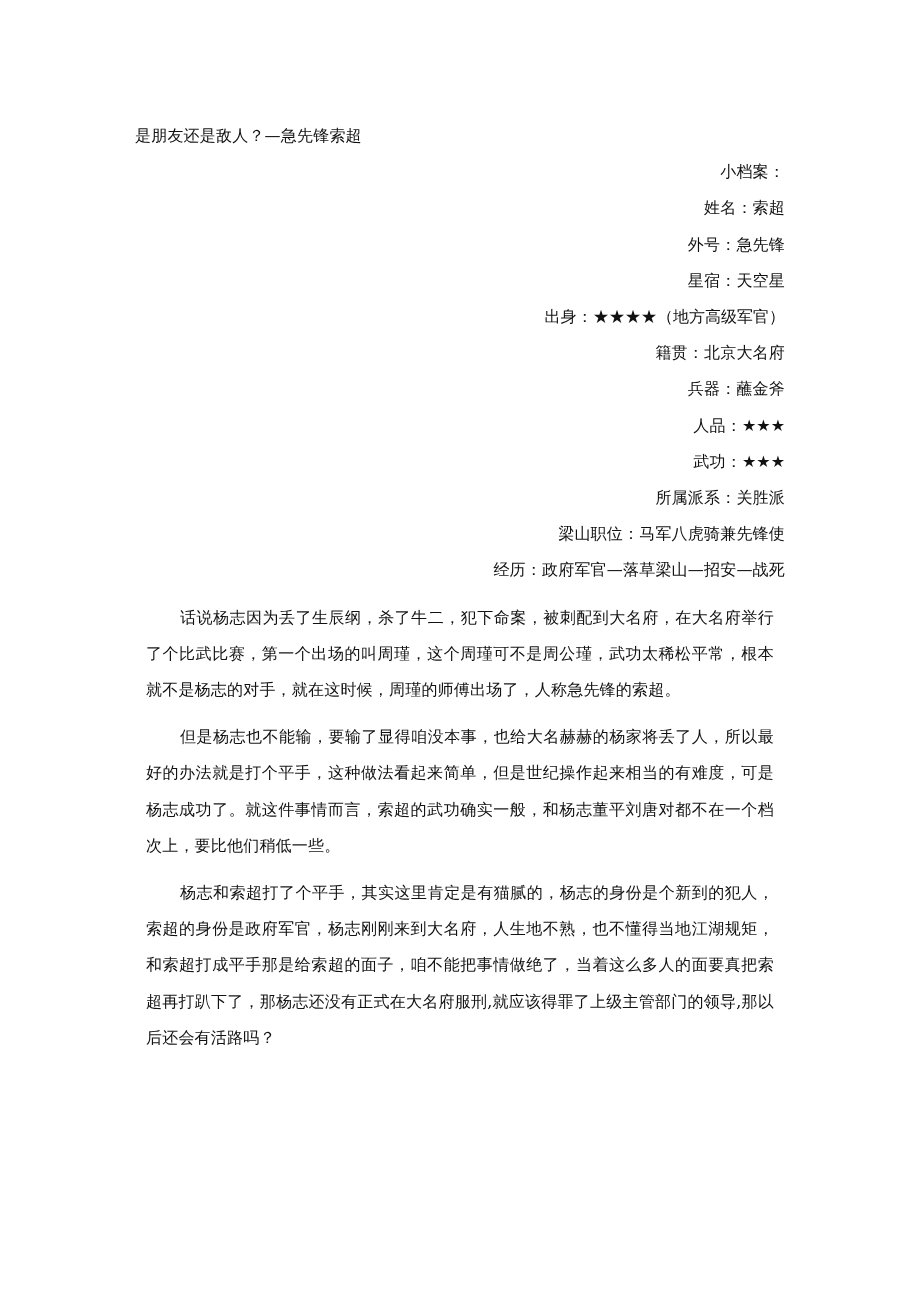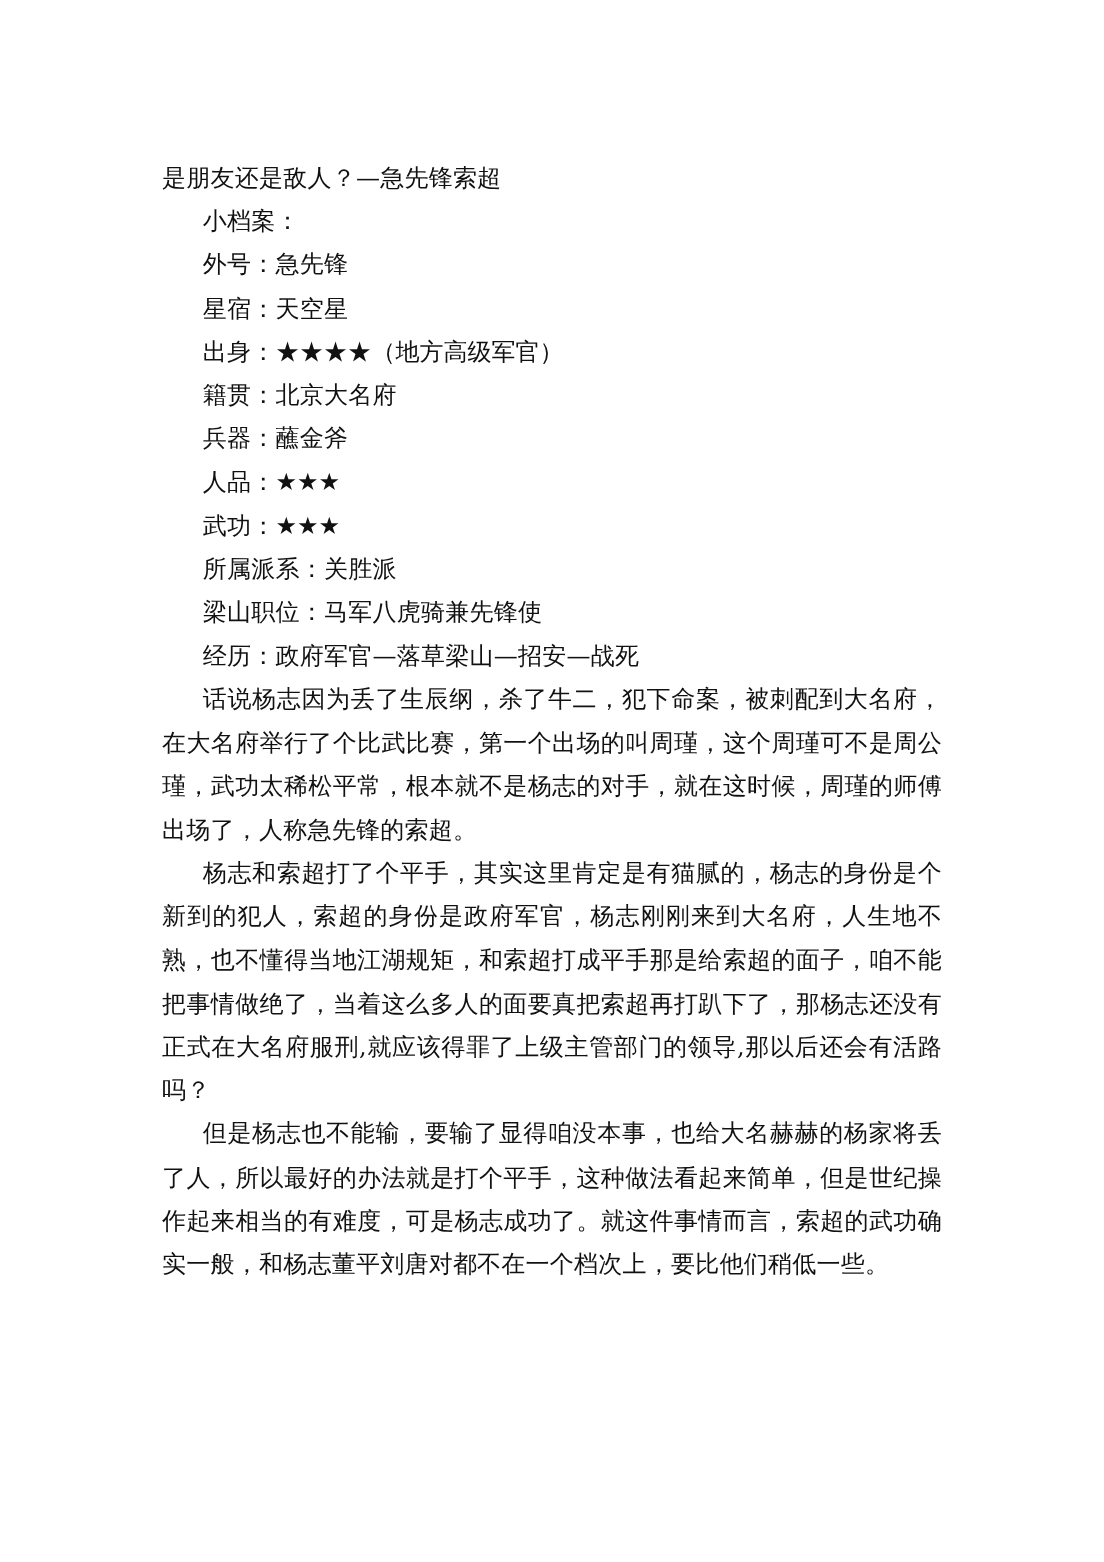--- a/index.html
+++ b/index.html
@@ -11,65 +11,67 @@
       width: 920px;
       height: 1302px;
       position: relative;
       overflow: hidden;
       font-family: "DejaVu Serif", "Liberation Serif", serif;
       color: #111111;
     }
     .page {
       position: absolute;
       left: 135px;
-      top: 130px;
+      top: 118px;
       width: 650px;
-      font-size: 20px;
+      font-size: 16px;
       line-height: 36.2px;
       letter-spacing: 0.2px;
     }
     .title-line {
       margin: 0;
       white-space: nowrap;
     }
     .profile-line {
       margin: 0;
       padding-left: 34px;
       white-space: nowrap;
+      text-align: right;
     }
     .para {
-      margin: 0;
+      margin: 11px;
       text-indent: 34px;
       text-align: justify;
       text-justify: inter-character;
       word-break: break-all;
     }
     .label { }
     .value { }
     .stars { letter-spacing: 0; }
   </style>
 </head>
 <body>
 
 <div class="page">
   <p class="title-line">是朋友还是敌人？—急先锋索超</p>
 
   <p class="profile-line">小档案：</p>
 
   <div>
+    <p class="profile-line"><span class="label">姓名：</span><span class="value">索超</span></p>
     <p class="profile-line"><span class="label">外号：</span><span class="value">急先锋</span></p>
     <p class="profile-line"><span class="label">星宿：</span><span class="value">天空星</span></p>
     <p class="profile-line"><span class="label">出身：</span><span class="value stars">★★★★（地方高级军官）</span></p>
     <p class="profile-line"><span class="label">籍贯：</span><span class="value">北京大名府</span></p>
     <p class="profile-line"><span class="label">兵器：</span><span class="value">蘸金斧</span></p>
     <p class="profile-line"><span class="label">人品：</span><span class="value stars">★★★</span></p>
     <p class="profile-line"><span class="label">武功：</span><span class="value stars">★★★</span></p>
     <p class="profile-line"><span class="label">所属派系：</span><span class="value">关胜派</span></p>
     <p class="profile-line"><span class="label">梁山职位：</span><span class="value">马军八虎骑兼先锋使</span></p>
     <p class="profile-line"><span class="label">经历：</span><span class="value">政府军官—落草梁山—招安—战死</span></p>
   </div>
 
   <div>
     <p class="para">话说杨志因为丢了生辰纲，杀了牛二，犯下命案，被刺配到大名府，在大名府举行了个比武比赛，第一个出场的叫周瑾，这个周瑾可不是周公瑾，武功太稀松平常，根本就不是杨志的对手，就在这时候，周瑾的师傅出场了，人称急先锋的索超。</p>
+    <p class="para">但是杨志也不能输，要输了显得咱没本事，也给大名赫赫的杨家将丢了人，所以最好的办法就是打个平手，这种做法看起来简单，但是世纪操作起来相当的有难度，可是杨志成功了。就这件事情而言，索超的武功确实一般，和杨志董平刘唐对都不在一个档次上，要比他们稍低一些。</p>
     <p class="para">杨志和索超打了个平手，其实这里肯定是有猫腻的，杨志的身份是个新到的犯人，索超的身份是政府军官，杨志刚刚来到大名府，人生地不熟，也不懂得当地江湖规矩，和索超打成平手那是给索超的面子，咱不能把事情做绝了，当着这么多人的面要真把索超再打趴下了，那杨志还没有正式在大名府服刑,就应该得罪了上级主管部门的领导,那以后还会有活路吗？</p>
-    <p class="para">但是杨志也不能输，要输了显得咱没本事，也给大名赫赫的杨家将丢了人，所以最好的办法就是打个平手，这种做法看起来简单，但是世纪操作起来相当的有难度，可是杨志成功了。就这件事情而言，索超的武功确实一般，和杨志董平刘唐对都不在一个档次上，要比他们稍低一些。</p>
   </div>
 </div>
 
 </body></html>

